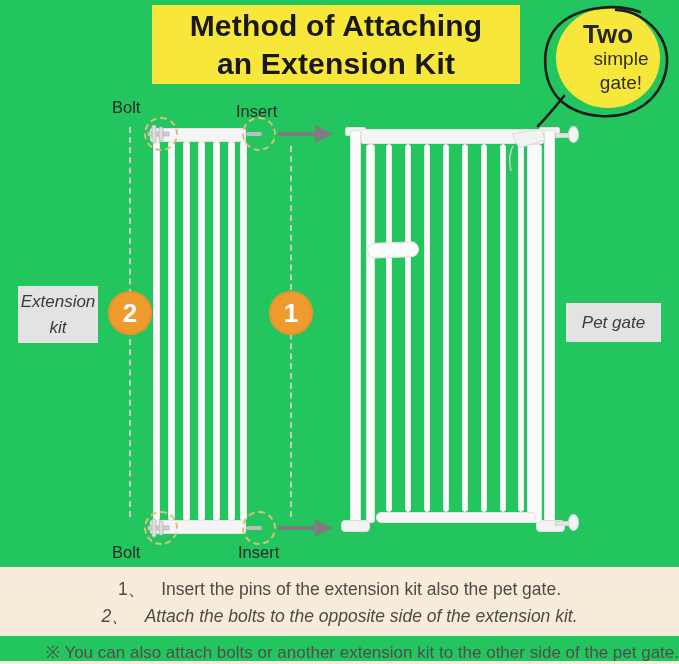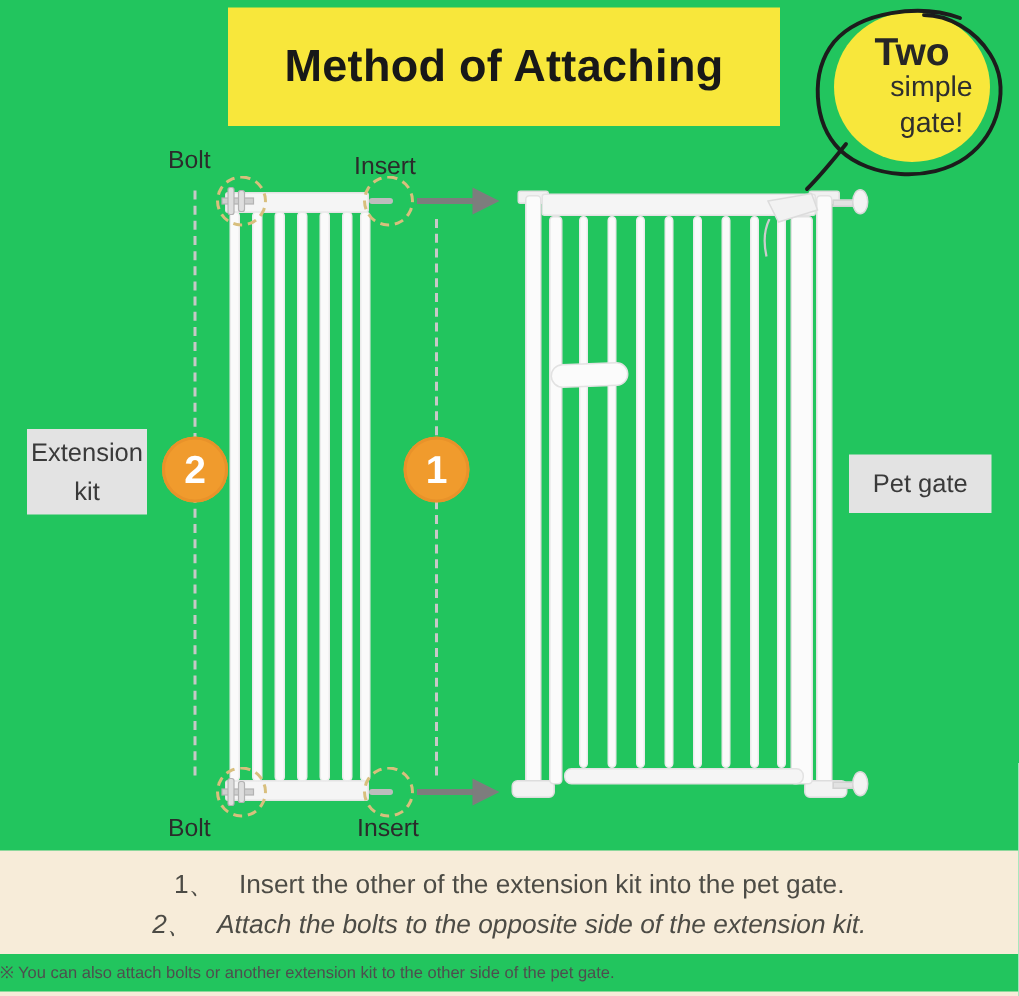--- a/index.html
+++ b/index.html
@@ -32,41 +32,42 @@
   .foot{background:#f3f3f3;border:1px solid #dddddd;border-radius:4px;box-sizing:border-box;}
   
   .hcircle{width:34px;height:34px;border:2px dashed #d8bf7d;border-radius:50%;box-sizing:border-box;background:transparent;}
   
   .arrow-shaft{height:4px;background:#7d7d7d;}
   .arrow-head{width:0;height:0;border-top:9px solid transparent;border-bottom:9px solid transparent;border-left:18px solid #7d7d7d;}
   
   .dlabel{font-size:16.5px;color:#2b2b2b;white-space:nowrap;}
   
   .tag{background:#e3e3e3;color:#3a3a3a;display:flex;flex-direction:column;align-items:center;justify-content:center;text-align:center;}
-  .tag .tagline{font-size:17px;line-height:26px;}
+  .tag .tagline{font-size:17px;line-height:26px;font-style:italic;}
   
   .stepnum{
     width:44px;height:44px;border-radius:50%;background:#f09b2d;color:#ffffff;
     display:flex;align-items:center;justify-content:center;font-size:26px;font-weight:bold;
     box-shadow:inset 0 0 0 2px #e8922a;
   }
   
   .strip{left:0;top:567px;width:679px;height:69px;background:#f7ecd9;}
   .instr-line{position:absolute;left:0;width:679px;text-align:center;font-size:17.5px;color:#4c4b45;white-space:nowrap;}
   .instr-num{margin-right:16px;}
-  .footnote{left:0;top:640px;width:679px;text-align:left;font-size:11px;color:#4e4e4e;}
+  .footnote{left:0;top:640px;width:679px;text-align:right;font-size:17px;color:#4e4e4e;}
   .bottom-edge{left:0;top:661px;width:679px;height:3px;background:#f7ecd9;}
 </style>
 </head>
 <body>
 
 <div id="stage">
 
   <div class="abs title-box">
     <div class="title-line">Method of Attaching</div>
+    <div class="title-line">an Extension Kit</div>
   </div>
 
   <div class="abs badge-circle">
     <div class="badge-l1">Two</div>
     <div class="badge-l2">simple</div>
     <div class="badge-l3">gate!</div>
   </div>
   <svg class="abs badge-sketch" viewBox="0 0 152 140">
     <path d="M 112 12 C 85 2 45 8 28 28 C 12 48 14 82 32 100 C 52 119 92 122 116 105 C 138 89 146 58 132 36 C 122 20 104 10 88 10" fill="none" stroke="#1c1c1c" stroke-width="2.6" stroke-linecap="round"></path>
     <path d="M 36 96 C 28 106 20 116 10 126" fill="none" stroke="#1c1c1c" stroke-width="2.6" stroke-linecap="round"></path>
@@ -156,21 +157,21 @@
     <path d="M 6 0 C 2 8 2 16 4 25" fill="none" stroke="#cccccc" stroke-width="1.5"></path>
   </svg>
 
   <div class="abs" style="left:555px;top:133px;width:14px;height:5px;background:#e2e2e2;border:1px solid #d2d2d2;box-sizing:border-box;"></div>
   <div class="abs" style="left:568px;top:126px;width:11px;height:17px;border-radius:50%;background:#f3f3f3;border:1px solid #d8d8d8;box-sizing:border-box;"></div>
   <div class="abs" style="left:555px;top:521px;width:14px;height:5px;background:#e2e2e2;border:1px solid #d2d2d2;box-sizing:border-box;"></div>
   <div class="abs" style="left:568px;top:514px;width:11px;height:17px;border-radius:50%;background:#f3f3f3;border:1px solid #d8d8d8;box-sizing:border-box;"></div>
 
   <div class="abs strip"></div>
   <div class="instr-line" style="top:577px;">
-    <span class="instr-num">1、</span><span>Insert the other of the extension kit into the pet gate.</span>
+    <span class="instr-num">1、</span><span>Insert the pins of the extension kit also the pet gate.</span>
   </div>
   <div class="instr-line" style="top:604px;font-style:italic;">
     <span class="instr-num">2、</span><span>Attach the bolts to the opposite side of the extension kit.</span>
   </div>
 
   <div class="abs footnote">※ You can also attach bolts or another extension kit to the other side of the pet gate.</div>
   <div class="abs bottom-edge"></div>
 
 </div>
 

